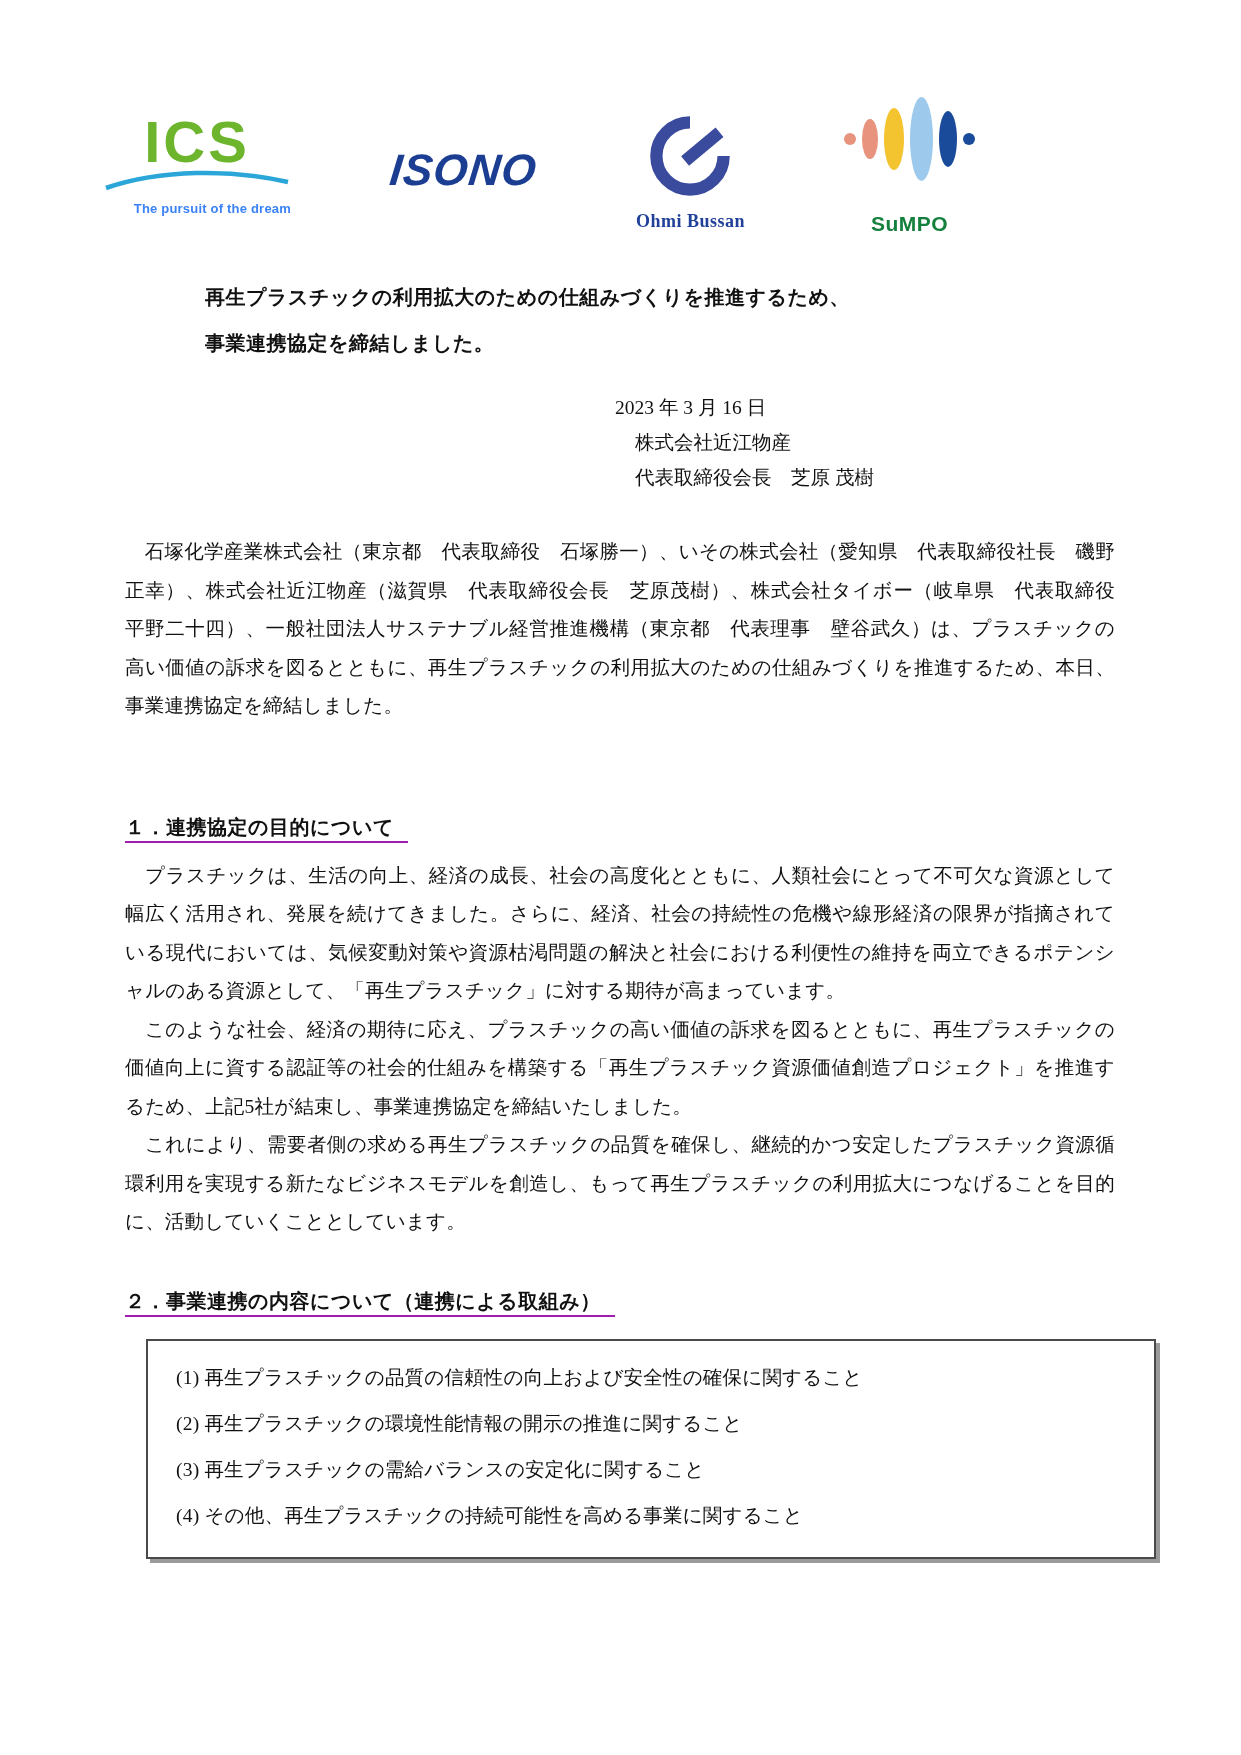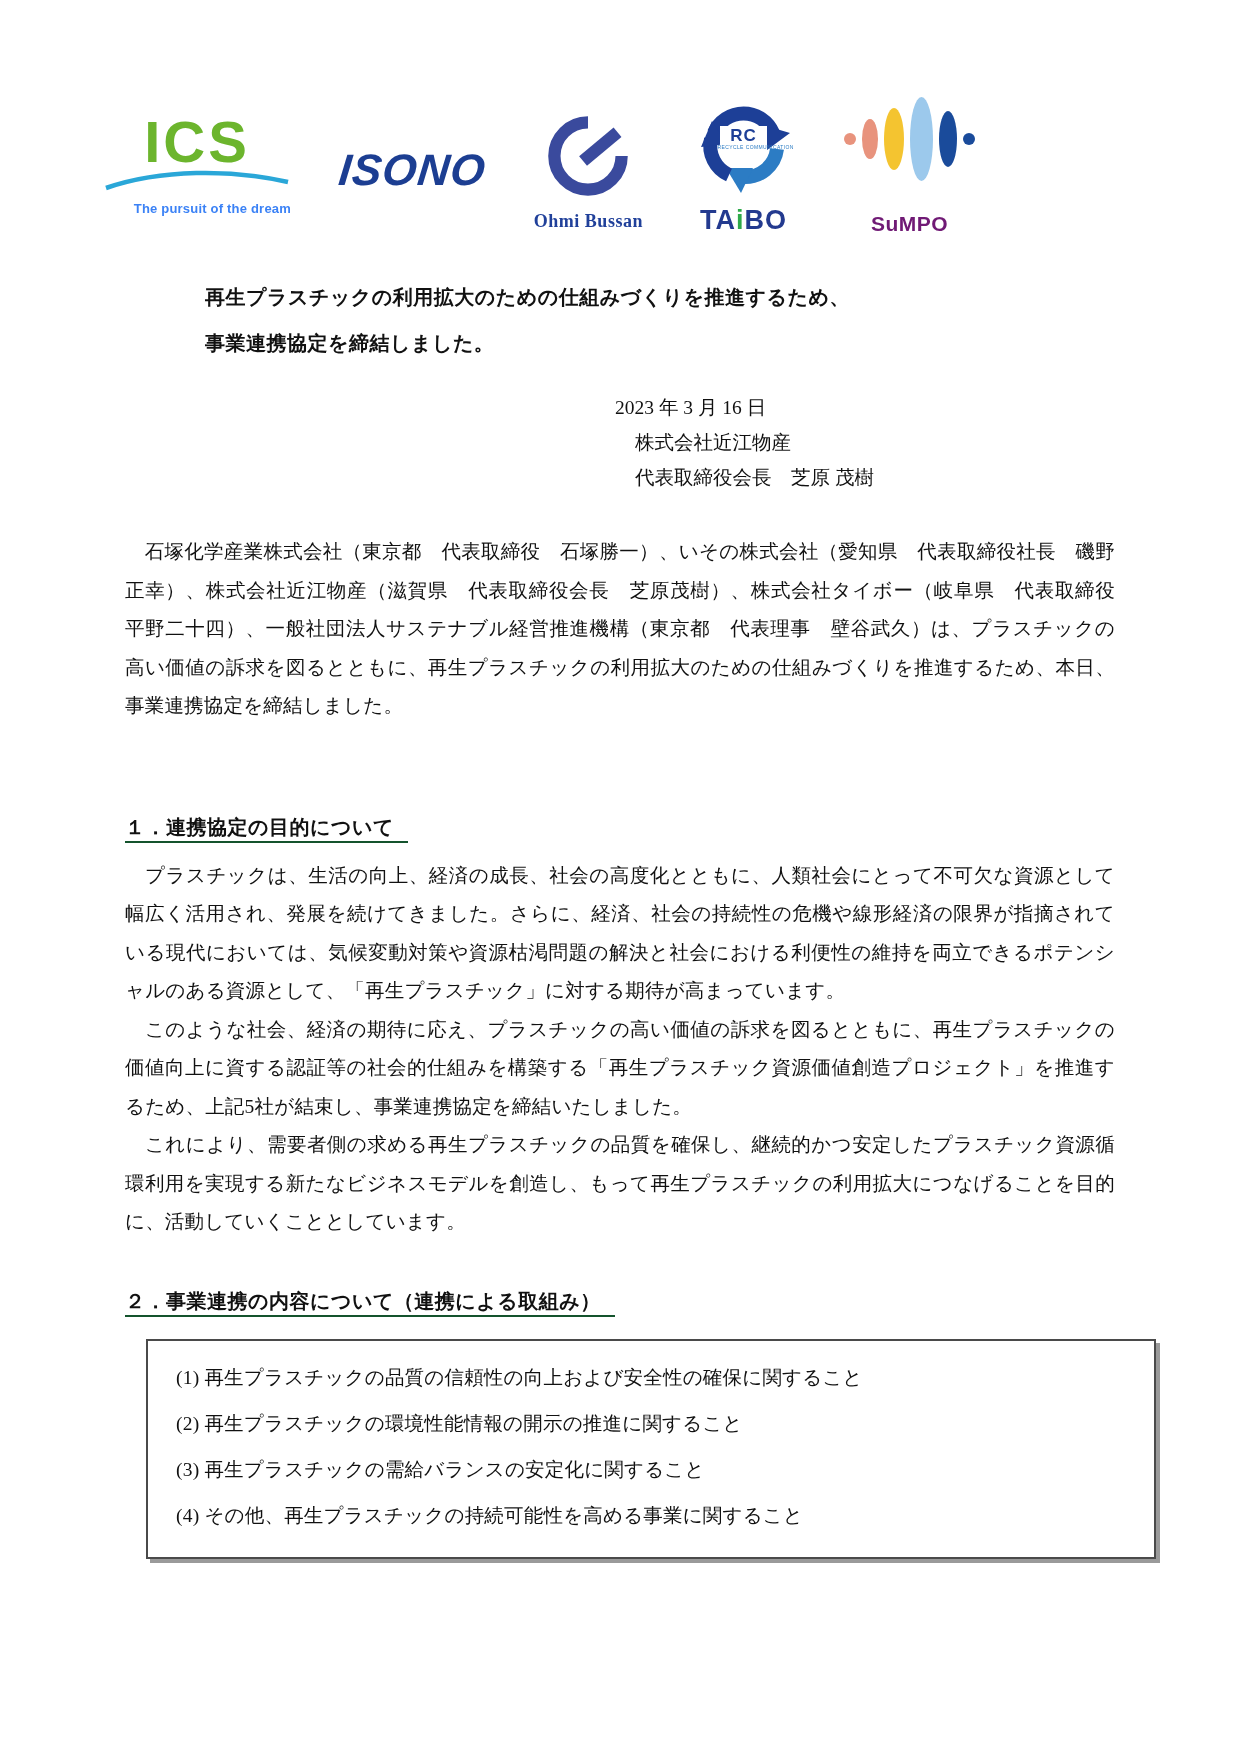--- a/index.html
+++ b/index.html
@@ -58,42 +58,42 @@
     margin-top:2px;font-family:"Liberation Sans","DejaVu Sans",sans-serif;
     font-weight:900;font-size:27px;line-height:1;letter-spacing:1px;color:#233a8f;
   }
   .taibo-word .i-green{color:#2faa4a;}
   
   .sumpo{margin-bottom:8px;}
   .sumpo-shapes{display:flex;align-items:center;gap:6px;height:90px;}
   .sh{border-radius:50%;}
   .sumpo-word{
     margin-top:16px;font-family:"Liberation Sans","DejaVu Sans",sans-serif;
-    font-weight:bold;font-size:21px;color:#701a75;letter-spacing:.5px;
+    font-weight:bold;font-size:21px;color:#15803d;letter-spacing:.5px;
   }
   
   .doc-title{
     margin:30px 0 0 205px;
     font-size:20px;font-weight:bold;line-height:46px;letter-spacing:.5px;
   }
   
   .meta-block{margin:24px 0 0 615px;font-size:19.5px;line-height:35px;}
   .meta-block .indent{padding-left:20px;}
   
   .body-text{
     margin:38px 126px 0 125px;
     font-size:19.5px;line-height:38.5px;text-align:justify;letter-spacing:.2px;
   }
   .section{margin-top:0;}
   .section-heading{
     margin:88px 0 0 125px;
     font-size:20px;font-weight:bold;letter-spacing:.5px;
   }
   .section-heading span{
-    border-bottom:2px solid #14532d;padding-bottom:3px;padding-right:14px;
+    border-bottom:2px solid #a21caf;padding-bottom:3px;padding-right:14px;
   }
   .section .body-text{margin-top:16px;}
   .heading2{margin-top:46px;}
   
   .box{
     margin:24px 0 0 146px;width:1010px;box-sizing:border-box;
     border:2px solid #4a4a4a;box-shadow:4px 4px 0 #9a9a9a;
     padding:14px 24px 18px 28px;background:#fff;
   }
   .box ul{list-style:none;margin:0;padding:0;}
@@ -119,36 +119,20 @@
     </div>
 
     <div class="logo ohmi">
       <svg width="82" height="82" viewBox="0 0 100 100">
         <path d="M50 9 A41 41 0 1 0 91 50" fill="none" stroke="#3a4a9d" stroke-width="15"></path>
         <path d="M44 56 L86 21" stroke="#3a4a9d" stroke-width="15"></path>
       </svg>
       <div class="ohmi-text">Ohmi Bussan</div>
     </div>
 
-    <div class="logo taibo">
-      <svg width="105" height="96" viewBox="0 0 105 96">
-        <path d="M23 36 A 32 32 0 0 1 82 36" fill="none" stroke="#1d3f97" stroke-width="14"></path>
-        <polygon points="72,28 99,36 76,53" fill="#1d3f97"></polygon>
-        <path d="M86 52 A 32 32 0 0 1 52 80" fill="none" stroke="#2c7cc4" stroke-width="14"></path>
-        <polygon points="62,71 50,96 35,71" fill="#2c7cc4"></polygon>
-        <path d="M38 78 A 32 32 0 0 1 20 42" fill="none" stroke="#1d3f97" stroke-width="14"></path>
-        <polygon points="10,50 21,24 36,47" fill="#1d3f97"></polygon>
-        <rect x="29" y="29" width="47" height="29" fill="#ffffff"></rect>
-      </svg>
-      <div class="taibo-center">
-        <div class="taibo-rc">RC</div>
-        <div class="taibo-rc-caption">RECYCLE COMMUNICATION</div>
-      </div>
-      <div class="taibo-word"><span>TA</span><span class="i-green">i</span><span>BO</span></div>
-    </div>
 
     <div class="logo sumpo">
       <div class="sumpo-shapes">
         <div class="sh" style="width:12px;height:12px;background:#e8937d;"></div>
         <div class="sh" style="width:16px;height:40px;background:#e8937d;"></div>
         <div class="sh" style="width:20px;height:62px;background:#f4c430;"></div>
         <div class="sh" style="width:23px;height:84px;background:#9cc9ec;"></div>
         <div class="sh" style="width:18px;height:56px;background:#1a4b9b;"></div>
         <div class="sh" style="width:12px;height:12px;background:#1a4b9b;"></div>
       </div>

